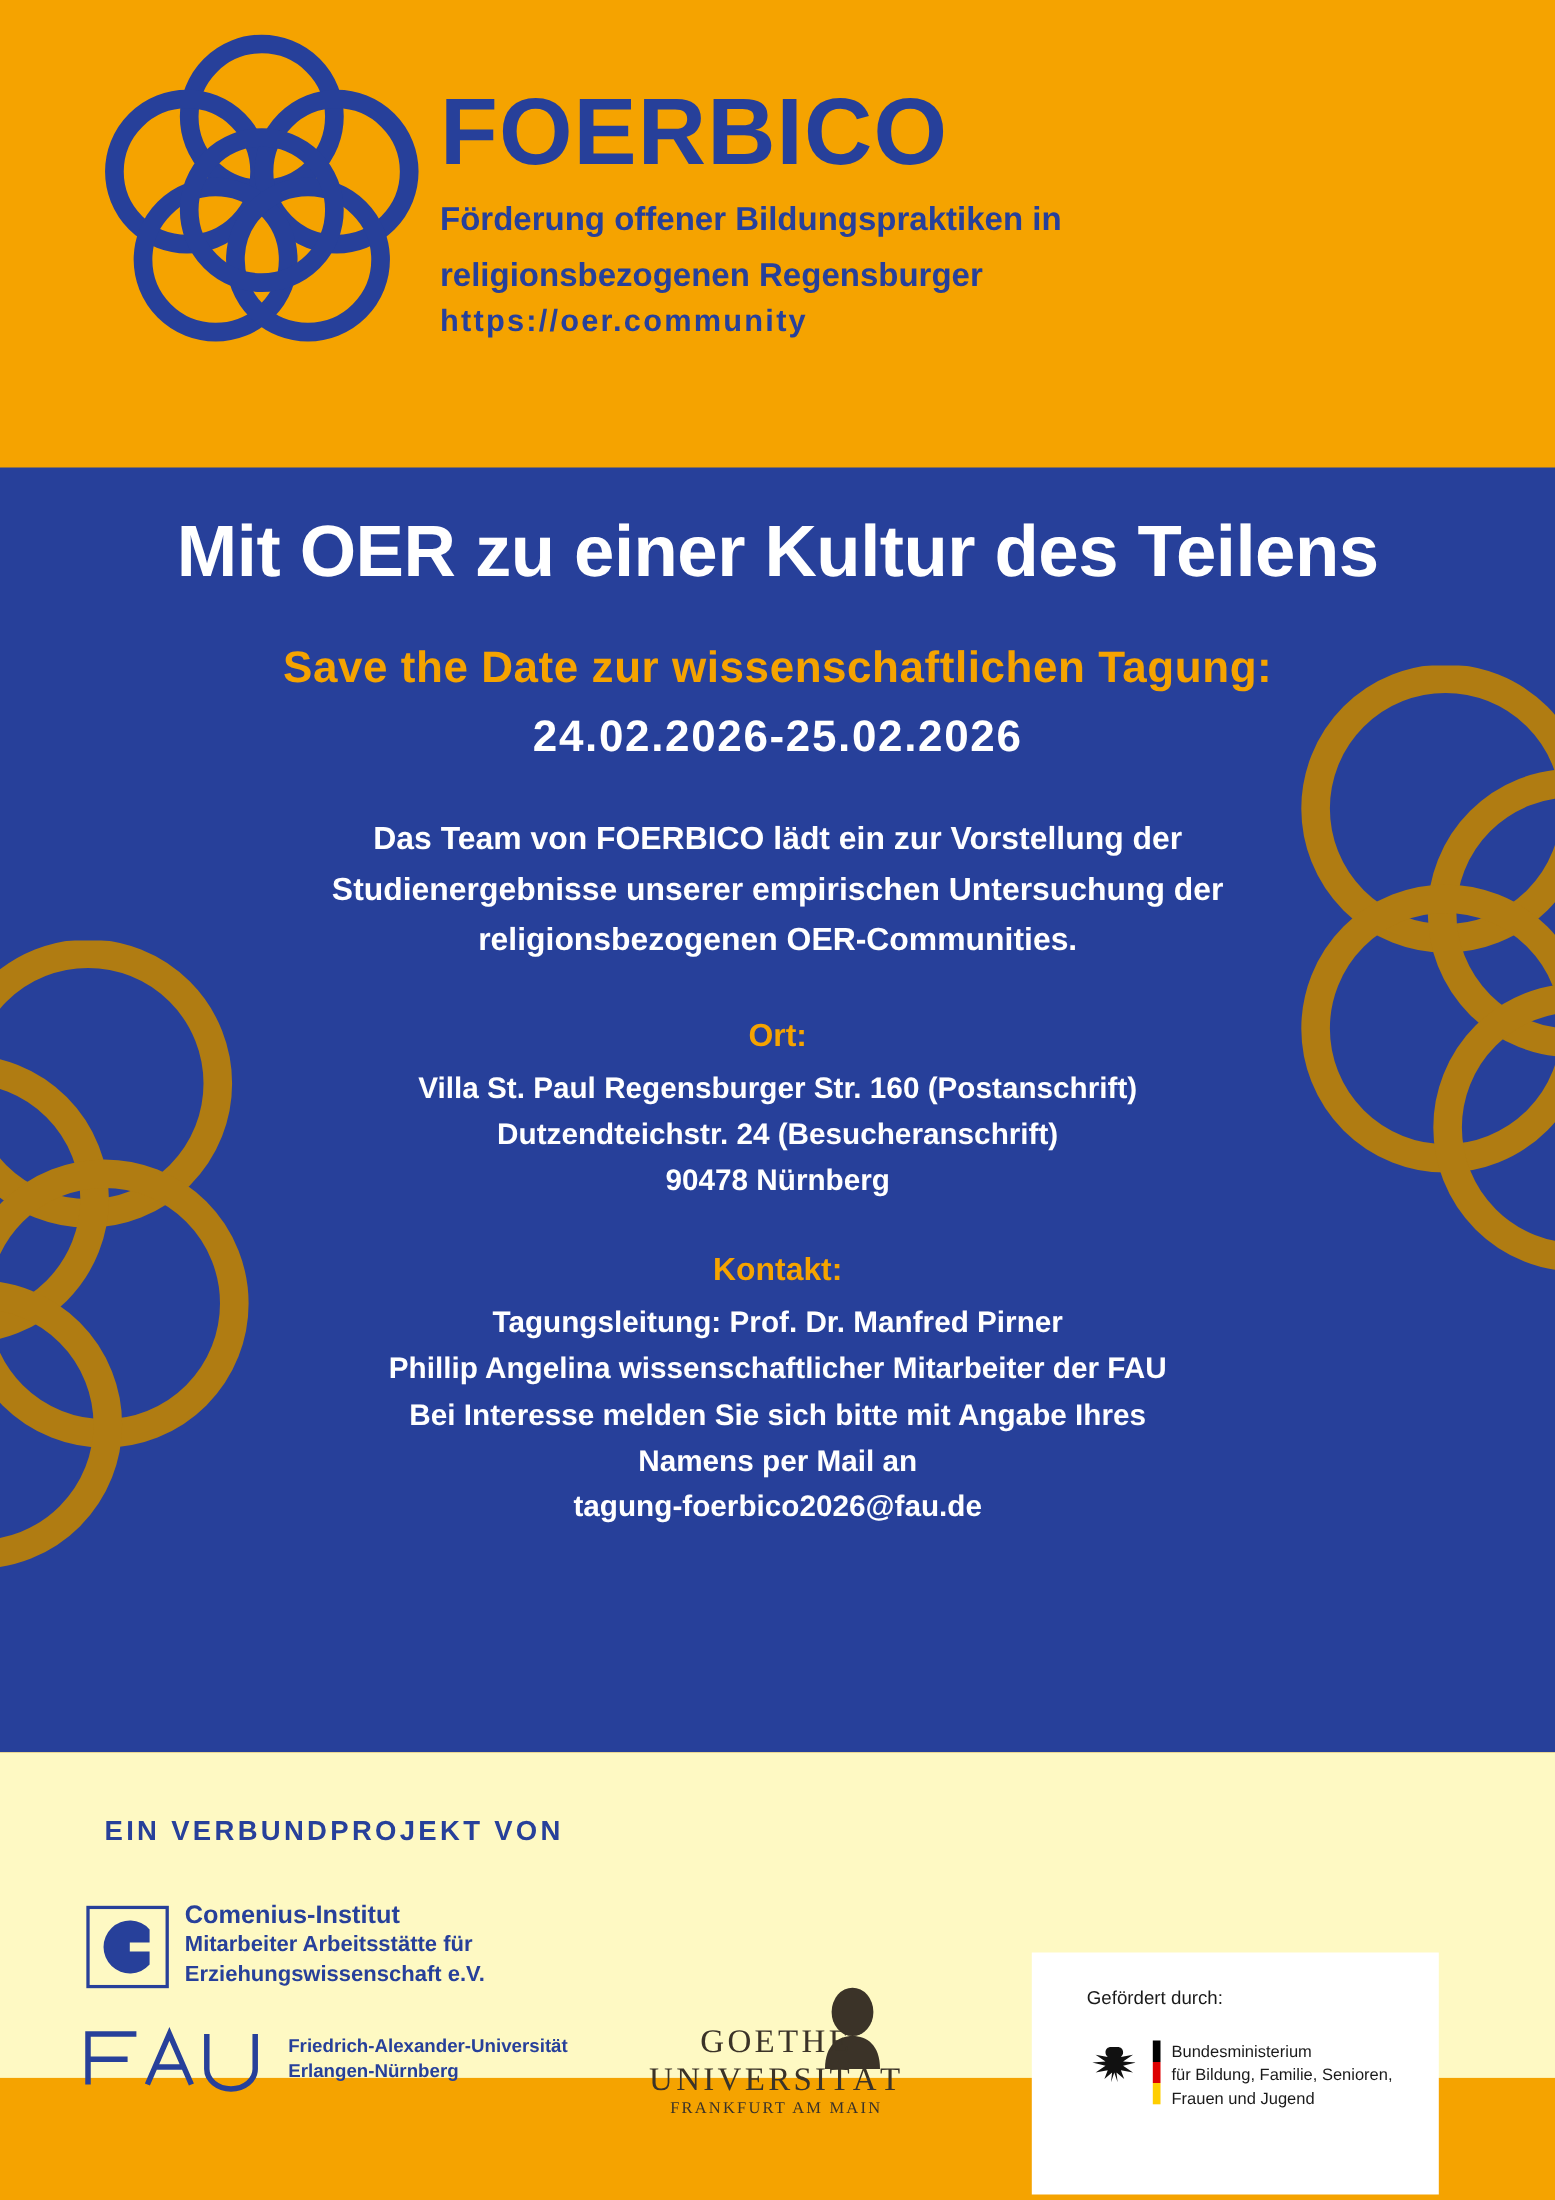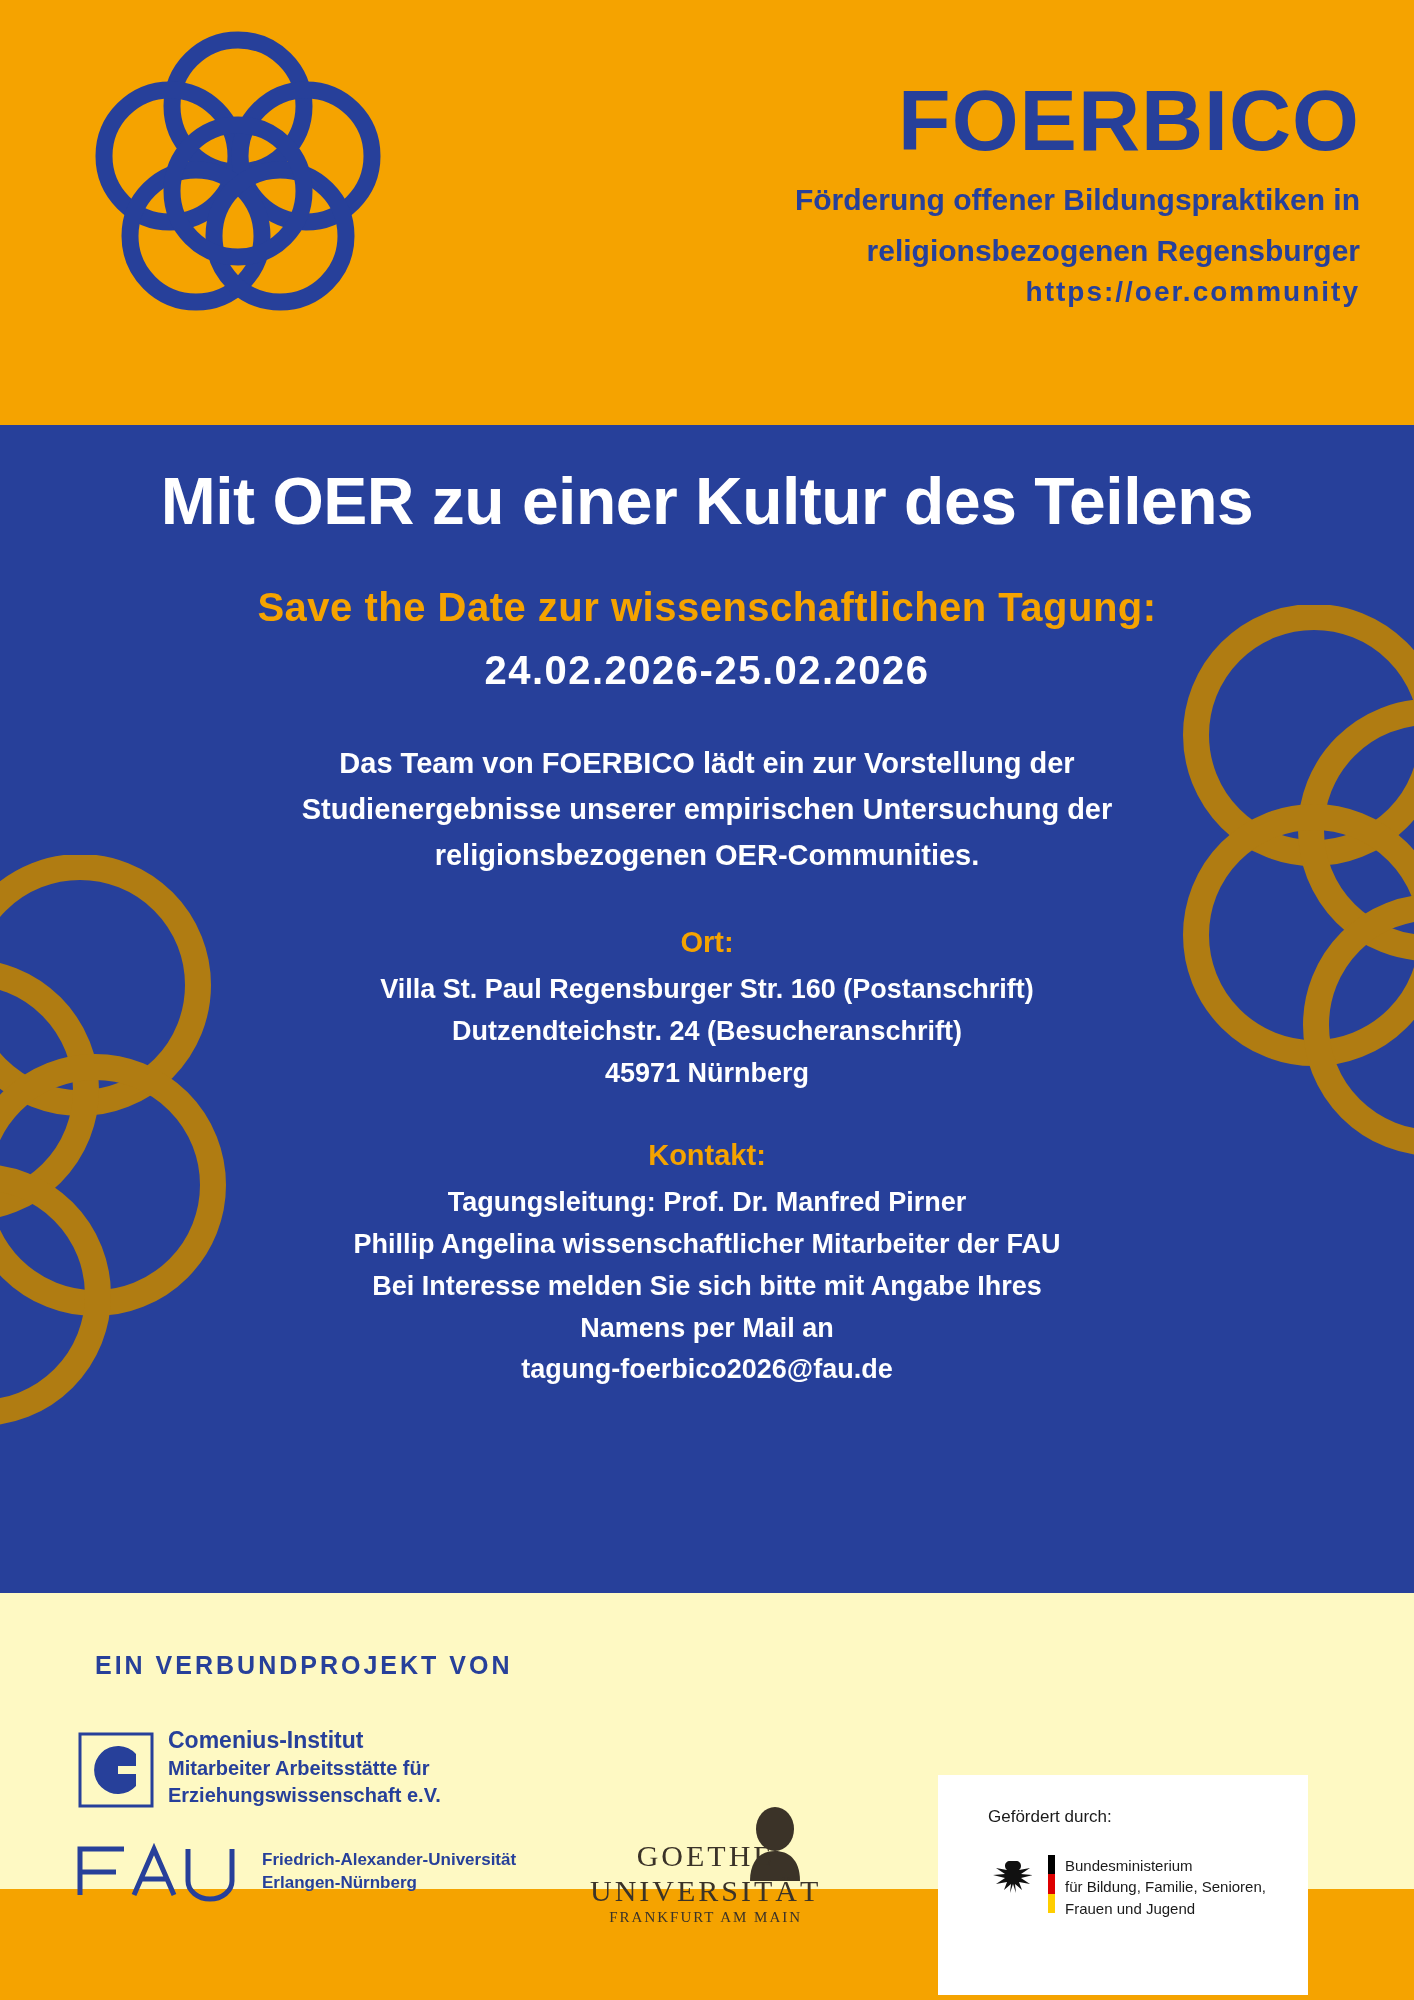--- a/index.html
+++ b/index.html
@@ -30,24 +30,24 @@
   }
   .logo-mark {
     position: absolute;
     left: 88px;
     top: 28px;
     width: 300px;
     height: 360px;
   }
   .header-text {
     position: absolute;
-    left: 420px;
+    left: 400px;
     top: 75px;
     width: 940px;
-    text-align: right;
+    text-align: left;
     color: #27409a;
   }
   .brand-title {
     font-size: 86px;
     font-weight: bold;
     letter-spacing: 1px;
     line-height: 1.05;
     margin: 0;
     color: #27409a;
   }
@@ -285,21 +285,21 @@
       <div class="intro">
         <div>Das Team von FOERBICO lädt ein zur Vorstellung der</div>
         <div>Studienergebnisse unserer empirischen Untersuchung der</div>
         <div>religionsbezogenen OER-Communities.</div>
       </div>
 
       <div>
         <div class="block-label">Ort:</div>
         <div class="block-line">Villa St. Paul Regensburger Str. 160 (Postanschrift)</div>
         <div class="block-line">Dutzendteichstr. 24 (Besucheranschrift)</div>
-        <div class="block-line">45971 Nürnberg</div>
+        <div class="block-line">90478 Nürnberg</div>
       </div>
 
       <div class="block-gap"></div>
 
       <div>
         <div class="block-label">Kontakt:</div>
         <div class="block-line">Tagungsleitung: Prof. Dr. Manfred Pirner</div>
         <div class="block-line">Phillip Angelina wissenschaftlicher Mitarbeiter der FAU</div>
         <div class="block-line">Bei Interesse melden Sie sich bitte mit Angabe Ihres</div>
         <div class="block-line">Namens per Mail an</div>

